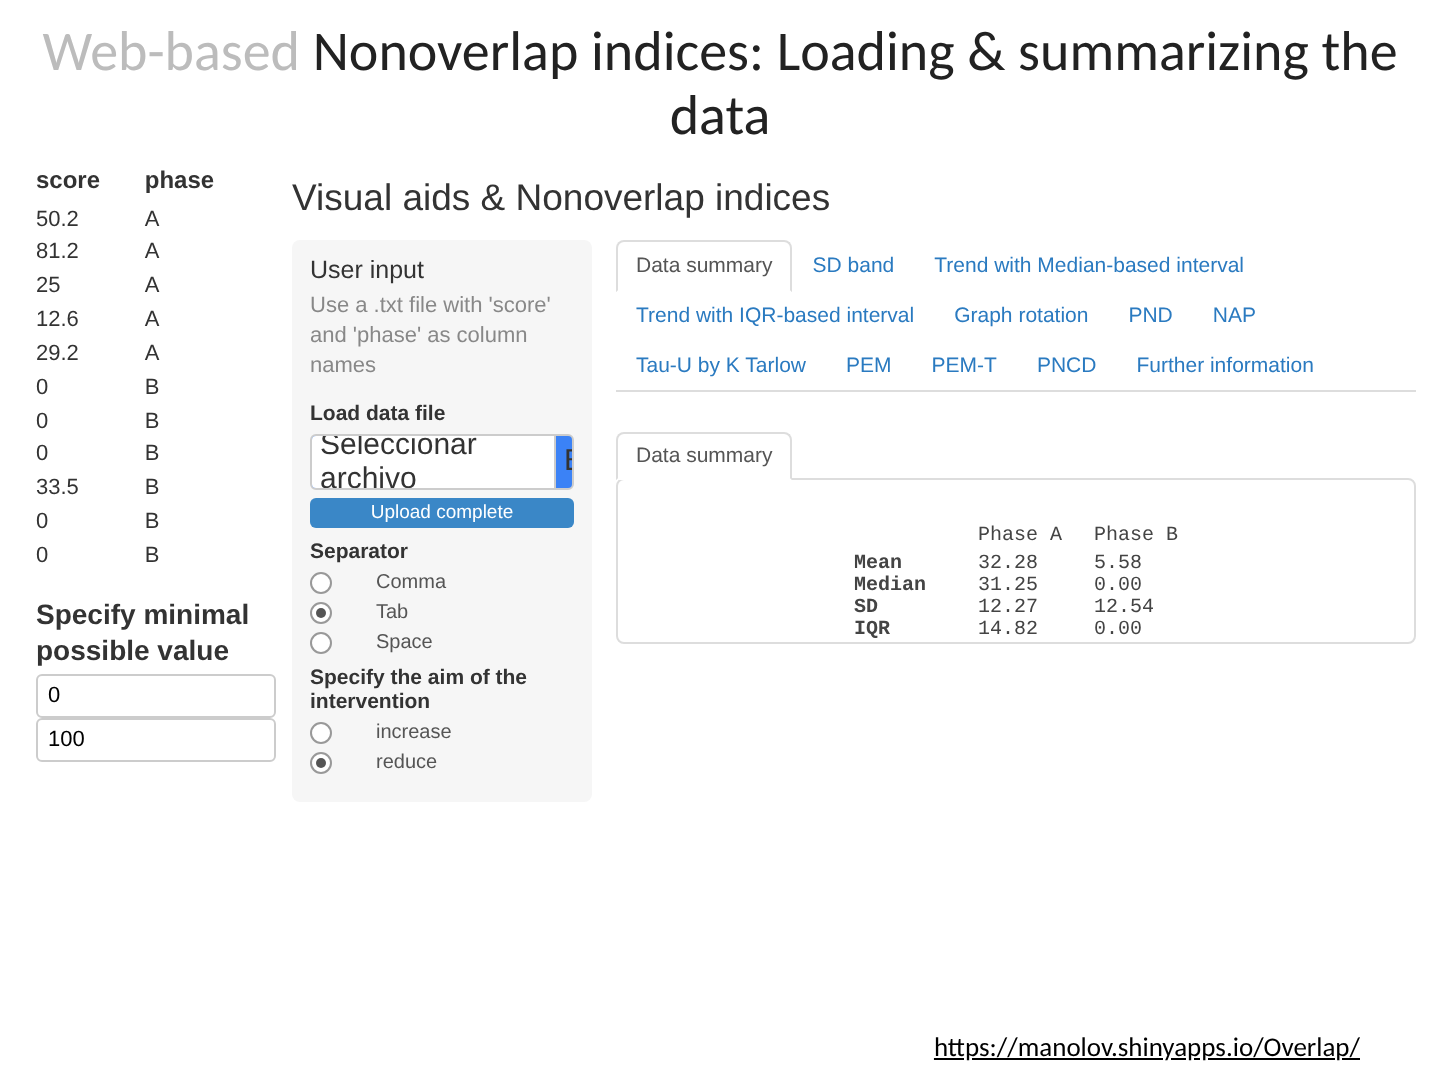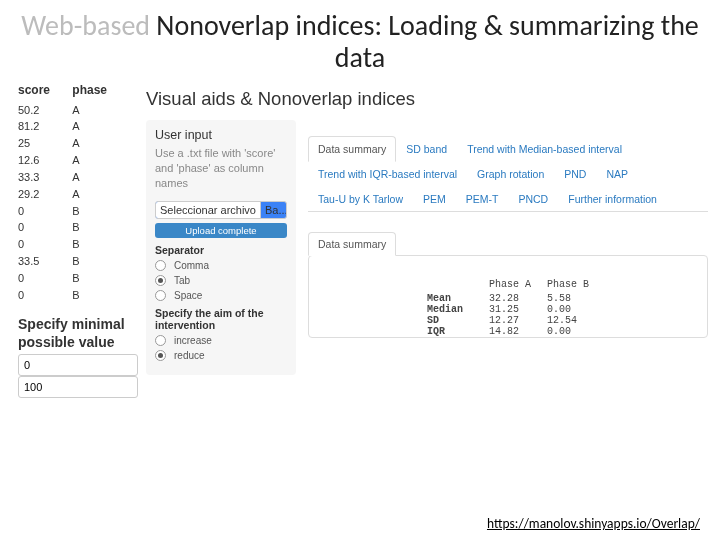--- a/index.html
+++ b/index.html
@@ -100,22 +100,22 @@
   .sidebar .bold-label {
     font-size: 10.5px;
     font-weight: bold;
     margin: 6px 0 4px 0;
   }
   .file-picker {
     display: flex;
     border: 1px solid #ccc;
     border-radius: 3px;
     overflow: hidden;
-    font-size: 11px;
-    height: 18px;
+    font-size: 15px;
+    height: 28px;
     align-items: center;
     background: #3b82f6;
   }
   .file-btn {
     background: #fff;
     border-right: 1px solid #ccc;
     padding: 0 4px;
     height: 100%;
     display: flex;
     align-items: center;
@@ -131,21 +131,21 @@
     color: #fff;
     font-size: 9.5px;
     text-align: center;
     border-radius: 3px;
     margin-top: 4px;
     padding: 2px 0;
   }
   .radio-row {
     display: flex;
     align-items: center;
-    gap: 8px;
+    gap: 22px;
     font-size: 10px;
     margin: 4px 0;
     color: #555;
   }
   .radio-dot {
     width: 11px;
     height: 11px;
     border: 1px solid #999;
     border-radius: 50%;
     display: inline-flex;
@@ -154,21 +154,21 @@
     background: #fff;
   }
   .radio-dot.sel::after {
     content: '';
     width: 5px;
     height: 5px;
     background: #555;
     border-radius: 50%;
   }
   
-  .mainpane { flex: 1; margin-top: 16px; }
+  .mainpane { flex: 1; }
   .tabs {
     display: flex;
     flex-wrap: wrap;
     gap: 0;
     font-size: 10.5px;
     border-bottom: 1px solid #ddd;
   }
   .tab {
     padding: 6px 9px;
     color: #2a7ac0;
@@ -225,21 +225,21 @@
   }
   .summary-table td:first-child,
   .summary-table th:first-child {
     text-align: left;
     padding-right: 18px;
     font-weight: bold;
   }
   .footer-link {
     position: absolute;
     bottom: 8px;
-    right: 20px;
+    right: 40px;
     font-size: 13.5px;
     color: #000;
     text-decoration: underline;
     font-family: "Calibri", Arial, sans-serif;
   }
 </style>
 </head>
 <body>
 
 <div class="slide-title">
@@ -267,24 +267,20 @@
           </tr>
           <tr>
             <td>25</td>
             <td>A</td>
           </tr>
           <tr>
             <td>12.6</td>
             <td>A</td>
           </tr>
           <tr>
-            <td>33.3</td>
-            <td>A</td>
-          </tr>
-          <tr>
             <td>29.2</td>
             <td>A</td>
           </tr>
           <tr>
             <td>0</td>
             <td>B</td>
           </tr>
           <tr>
             <td>0</td>
             <td>B</td>
@@ -316,20 +312,21 @@
 
   <div class="app">
     <div class="app-title">Visual aids &amp; Nonoverlap indices</div>
 
     <div class="app-body">
 
       <div class="sidebar">
         <h4>User input</h4>
         <div class="hint">Use a .txt file with 'score' and 'phase' as column names</div>
 
+        <div class="bold-label">Load data file</div>
         <div class="file-picker">
           <span class="file-btn">Seleccionar archivo</span>
           <span class="file-name">Ba...xt</span>
         </div>
         <div class="upload-bar">Upload complete</div>
 
         <div class="bold-label">Separator</div>
         <div id="sep-opts">
             <div class="radio-row">
               <span class="radio-dot"></span>

